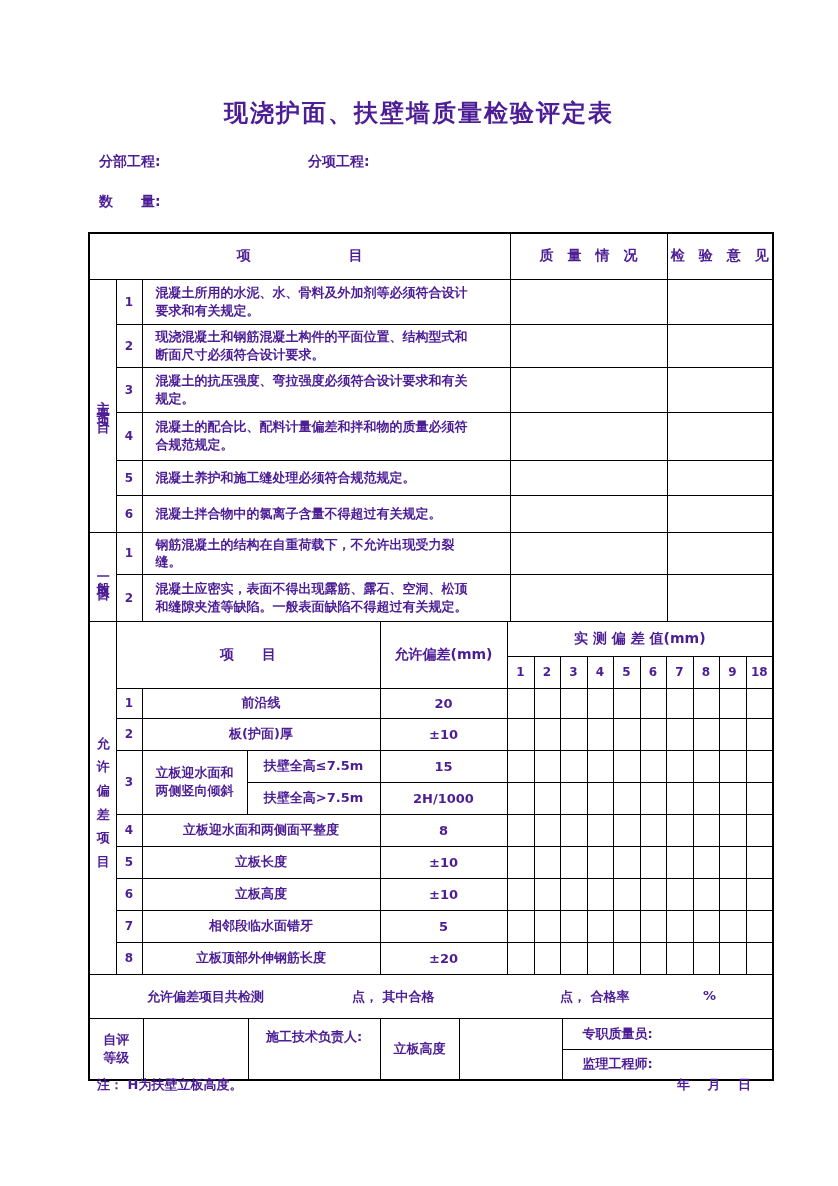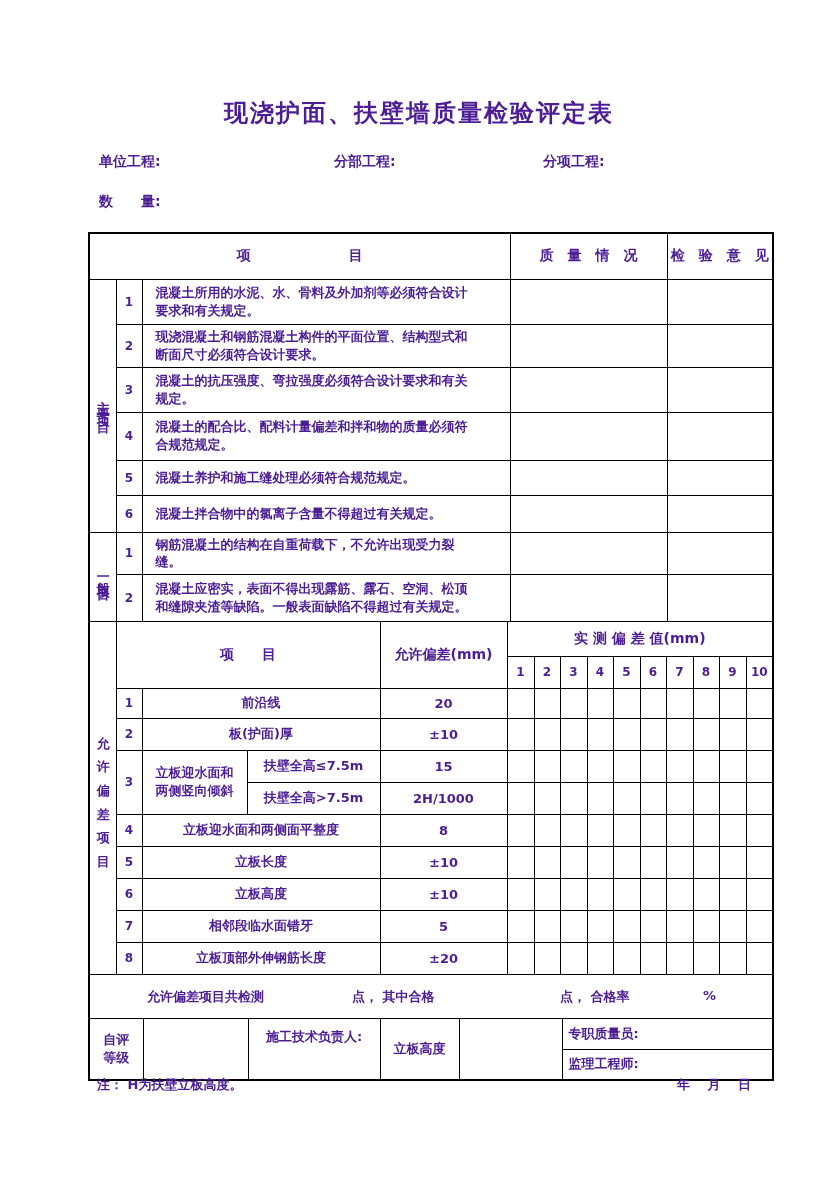--- a/index.html
+++ b/index.html
@@ -79,21 +79,21 @@
     height: 44px;
     font-size: 13px;
   }
   .summary-band span { position: absolute; top: 13px; }
   .sum1 { left: 57px; }
   .sum2 { left: 262px; }
   .sum3 { left: 470px; }
   .sum4 { left: 613px; }
 
   .pre-line { white-space: pre-line; }
-  .sign-label { text-align: left; padding-left: 6px; }
+  .sign-label { text-align: left; padding-left: 20px; }
   .tech-cell { vertical-align: top; padding-top: 9px; text-align: center; }
 
   .note-line {
     position: absolute;
     top: 1076px;
     left: 97px;
     width: 680px;
     font-size: 13px;
   }
   .date-label {
@@ -104,21 +104,20 @@
   }
 </style>
 </head>
 <body>
 
 <div class="page">
 
   <div class="title">现浇护面、扶壁墙质量检验评定表</div>
 
   <div class="meta-row r1">
-    <span class="meta-col1">单位工程:</span>
     <span class="meta-col2">分部工程:</span>
     <span class="meta-col3">分项工程:</span>
   </div>
   <div class="meta-row r2">
     <span class="meta-col2">数　　量:</span>
   </div>
 
   <div class="tablewrap">
 
     <div class="sec">
@@ -219,21 +218,21 @@
         <tr style="height:32px">
           <td class="num">1</td>
           <td class="num">2</td>
           <td class="num">3</td>
           <td class="num">4</td>
           <td class="num">5</td>
           <td class="num">6</td>
           <td class="num">7</td>
           <td class="num">8</td>
           <td class="num">9</td>
-          <td class="num">10</td>
+          <td class="num">18</td>
         </tr>
         <tr style="height:30px">
           <td class="num">1</td>
           <td colspan="2" class="ctr">前沿线</td>
           <td class="ctr">20</td>
           <td></td>
               <td></td>
               <td></td>
               <td></td>
               <td></td>

